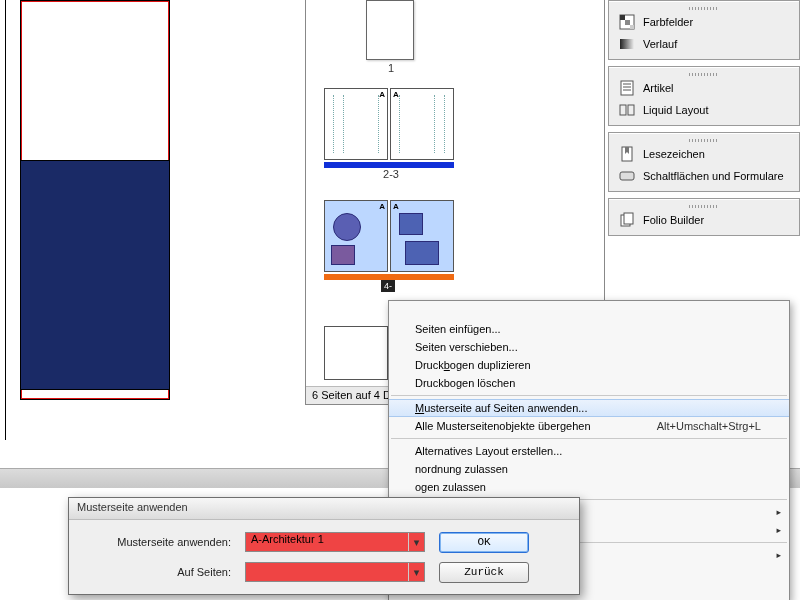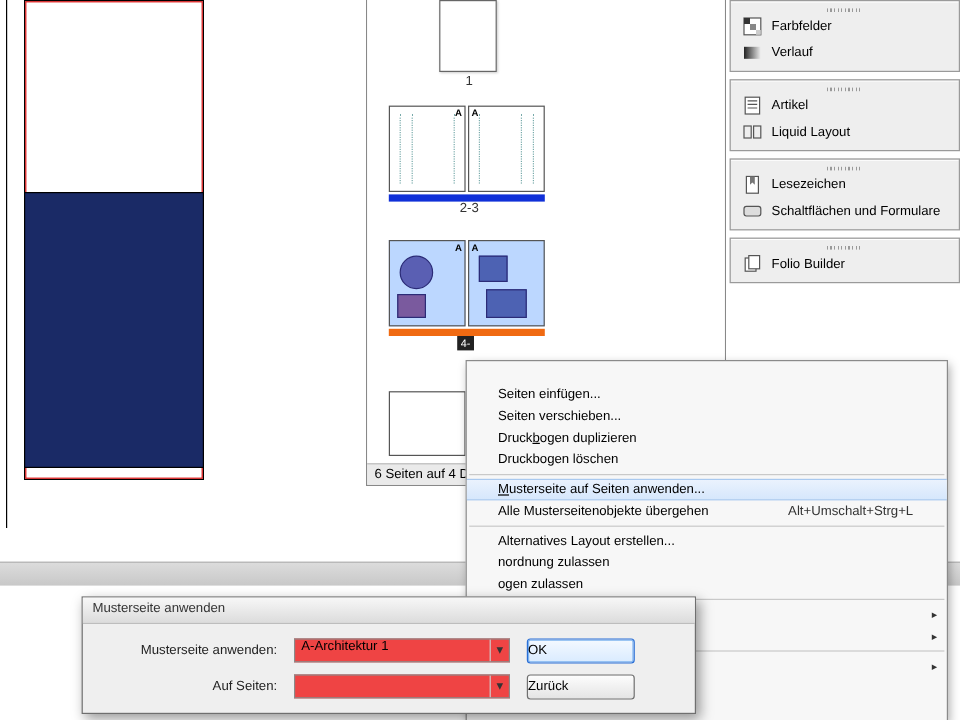--- a/index.html
+++ b/index.html
@@ -62,21 +62,21 @@
 
   
   .dlg { position: absolute; left: 68px; top: 497px; width: 512px; height: 98px; background: #efefef; border: 1px solid #6f6f6f; box-shadow: 3px 4px 10px rgba(0,0,0,.4); }
   .dlg .titlebar { height: 22px; background: linear-gradient(#f7f7f7,#dcdcdc); border-bottom: 1px solid #bdbdbd; padding: 3px 8px; color: #333; }
   .dlg .body { padding: 10px 12px; display: grid; grid-template-columns: 150px 180px 90px; grid-template-rows: 24px 24px; gap: 6px 14px; align-items: center; }
   .dlg label { text-align: right; color: #222; }
   .combo { display: flex; border: 1px solid #8a8a8a; background: #ef4444; height: 20px; }
   .combo span { flex: 1; padding: 0 5px; }
   .combo.sel span { background: #3571c7; color: #fff; margin-top: 36px; }
   .combo .arr { width: 16px; text-align: center; border-left: 1px solid #ccc; color: #333; height: 100%; line-height: 18px; }
-  .btn { height: 21px; border: 1px solid #707070; border-radius: 3px; background: linear-gradient(#fdfdfd,#e4e4e4); line-height: 19px; cursor: default; }
+  .btn { height: 21px; border: 1px solid #707070; border-radius: 3px; background: linear-gradient(#fdfdfd,#e4e4e4); text-align: center; line-height: 19px; cursor: default; font-family: Liberation Mono, monospace; }
   .btn.primary { border-color: #2a6fd6; box-shadow: inset 0 0 0 1px #7fb4f0; background: linear-gradient(#f4f9ff,#d9ebff); }
 </style>
 </head>
 <body>
 
 <div class="doc-area">
   <div class="ruler-edge"></div>
   <div class="page-shape"></div>
   <div class="blue-rect"></div>
 </div>

